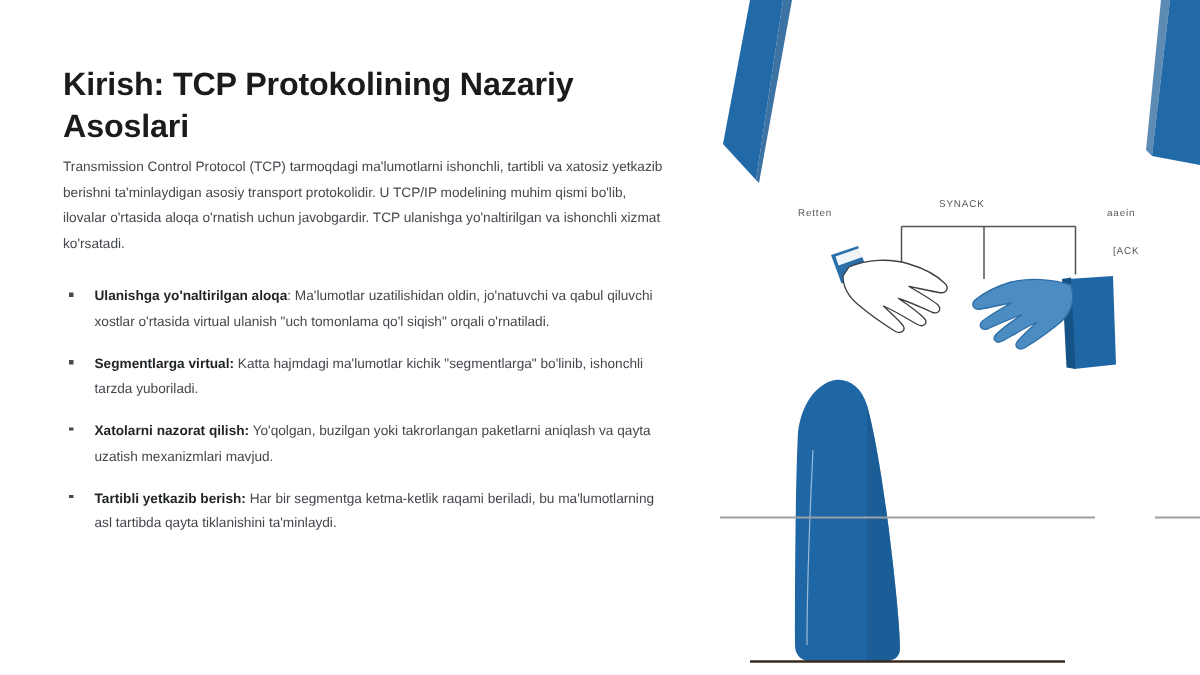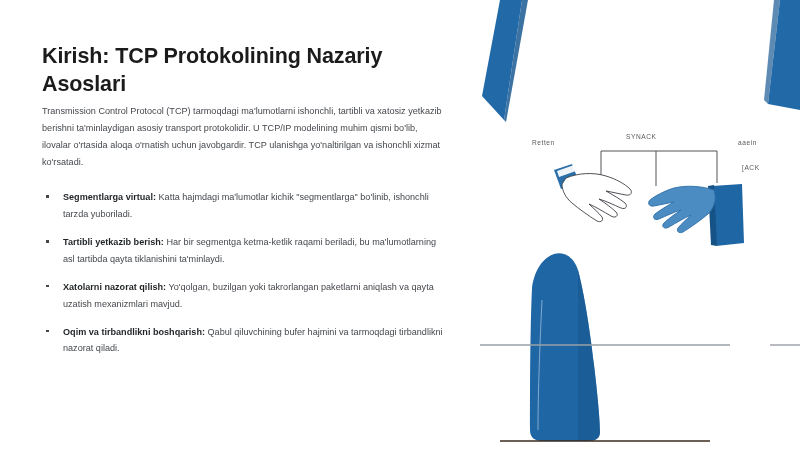--- a/index.html
+++ b/index.html
@@ -114,40 +114,40 @@
 <div class="slide">
 
   <div class="content-col">
 
     <h1 class="page-title">Kirish: TCP Protokolining Nazariy Asoslari</h1>
 
     <p class="intro-paragraph">Transmission Control Protocol (TCP) tarmoqdagi ma'lumotlarni ishonchli, tartibli va xatosiz yetkazib berishni ta'minlaydigan asosiy transport protokolidir. U TCP/IP modelining muhim qismi bo'lib, ilovalar o'rtasida aloqa o'rnatish uchun javobgardir. TCP ulanishga yo'naltirilgan va ishonchli xizmat ko'rsatadi.</p>
 
     <ul class="feature-list">
 
+      <li class="feature-item">
+        <span class="bullet-marker"></span>
+        <span class="feature-term">Ulanishga yo'naltirilgan aloqa</span><span>: Ma'lumotlar uzatilishidan oldin, jo'natuvchi va qabul qiluvchi xostlar o'rtasida virtual ulanish "uch tomonlama qo'l siqish" orqali o'rnatiladi.</span>
+      </li>
 
       <li class="feature-item">
         <span class="bullet-marker"></span>
         <span class="feature-term">Segmentlarga virtual:</span><span> Katta hajmdagi ma'lumotlar kichik "segmentlarga" bo'linib, ishonchli tarzda yuboriladi.</span>
       </li>
 
       <li class="feature-item">
         <span class="bullet-marker"></span>
+        <span class="feature-term">Xatolarni nazorat qilish:</span><span> Yo'qolgan, buzilgan yoki takrorlangan paketlarni aniqlash va qayta uzatish mexanizmlari mavjud.</span>
+      </li>
+
+      <li class="feature-item">
+        <span class="bullet-marker"></span>
         <span class="feature-term">Tartibli yetkazib berish:</span><span> Har bir segmentga ketma-ketlik raqami beriladi, bu ma'lumotlarning asl tartibda qayta tiklanishini ta'minlaydi.</span>
       </li>
 
-      <li class="feature-item">
-        <span class="bullet-marker"></span>
-        <span class="feature-term">Xatolarni nazorat qilish:</span><span> Yo'qolgan, buzilgan yoki takrorlangan paketlarni aniqlash va qayta uzatish mexanizmlari mavjud.</span>
-      </li>
-
-      <li class="feature-item">
-        <span class="bullet-marker"></span>
-        <span class="feature-term">Oqim va tirbandlikni boshqarish:</span><span> Qabul qiluvchining bufer hajmini va tarmoqdagi tirbandlikni nazorat qiladi.</span>
-      </li>
 
     </ul>
   </div>
 
   <div class="illus-col">
 
     <svg class="illus-svg" viewBox="0 0 320 450" preserveAspectRatio="none">
 
       <polygon points="20,0 42,0 24,120 2,96" fill="#2269a8"></polygon>
       <polygon points="42,0 48,0 26,122 24,120" fill="#1a5a93" opacity="0.85"></polygon>

